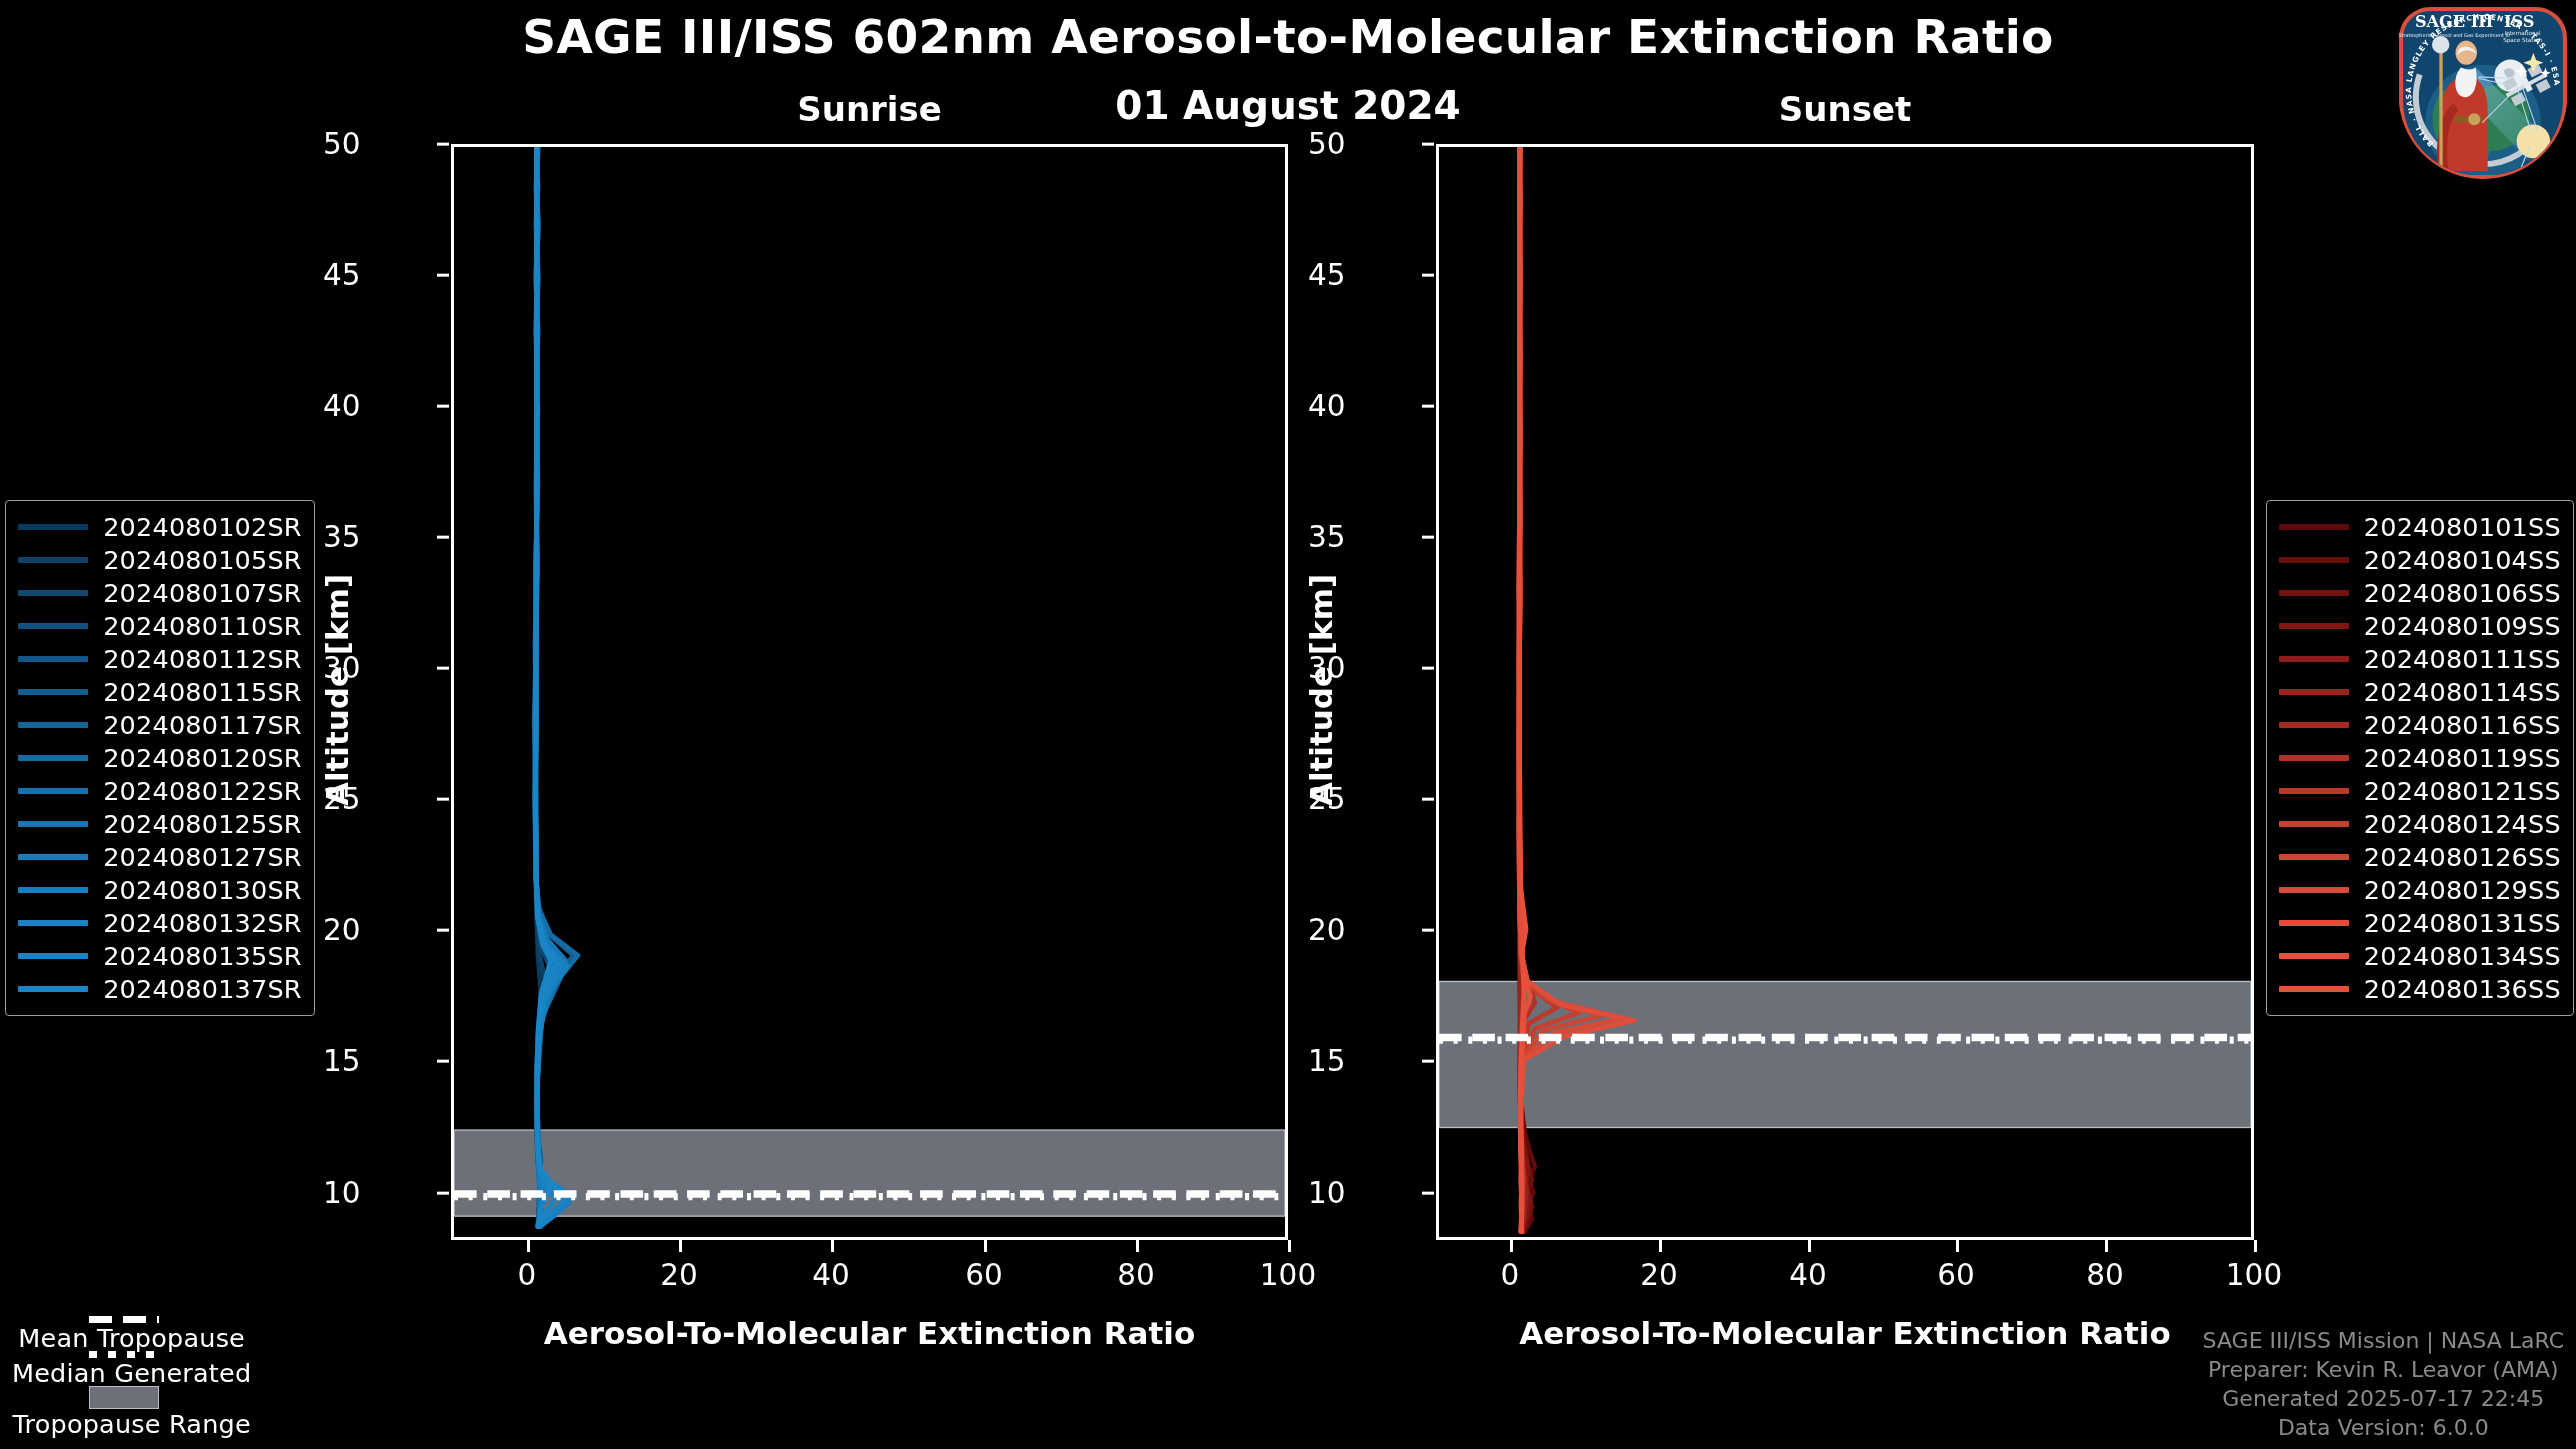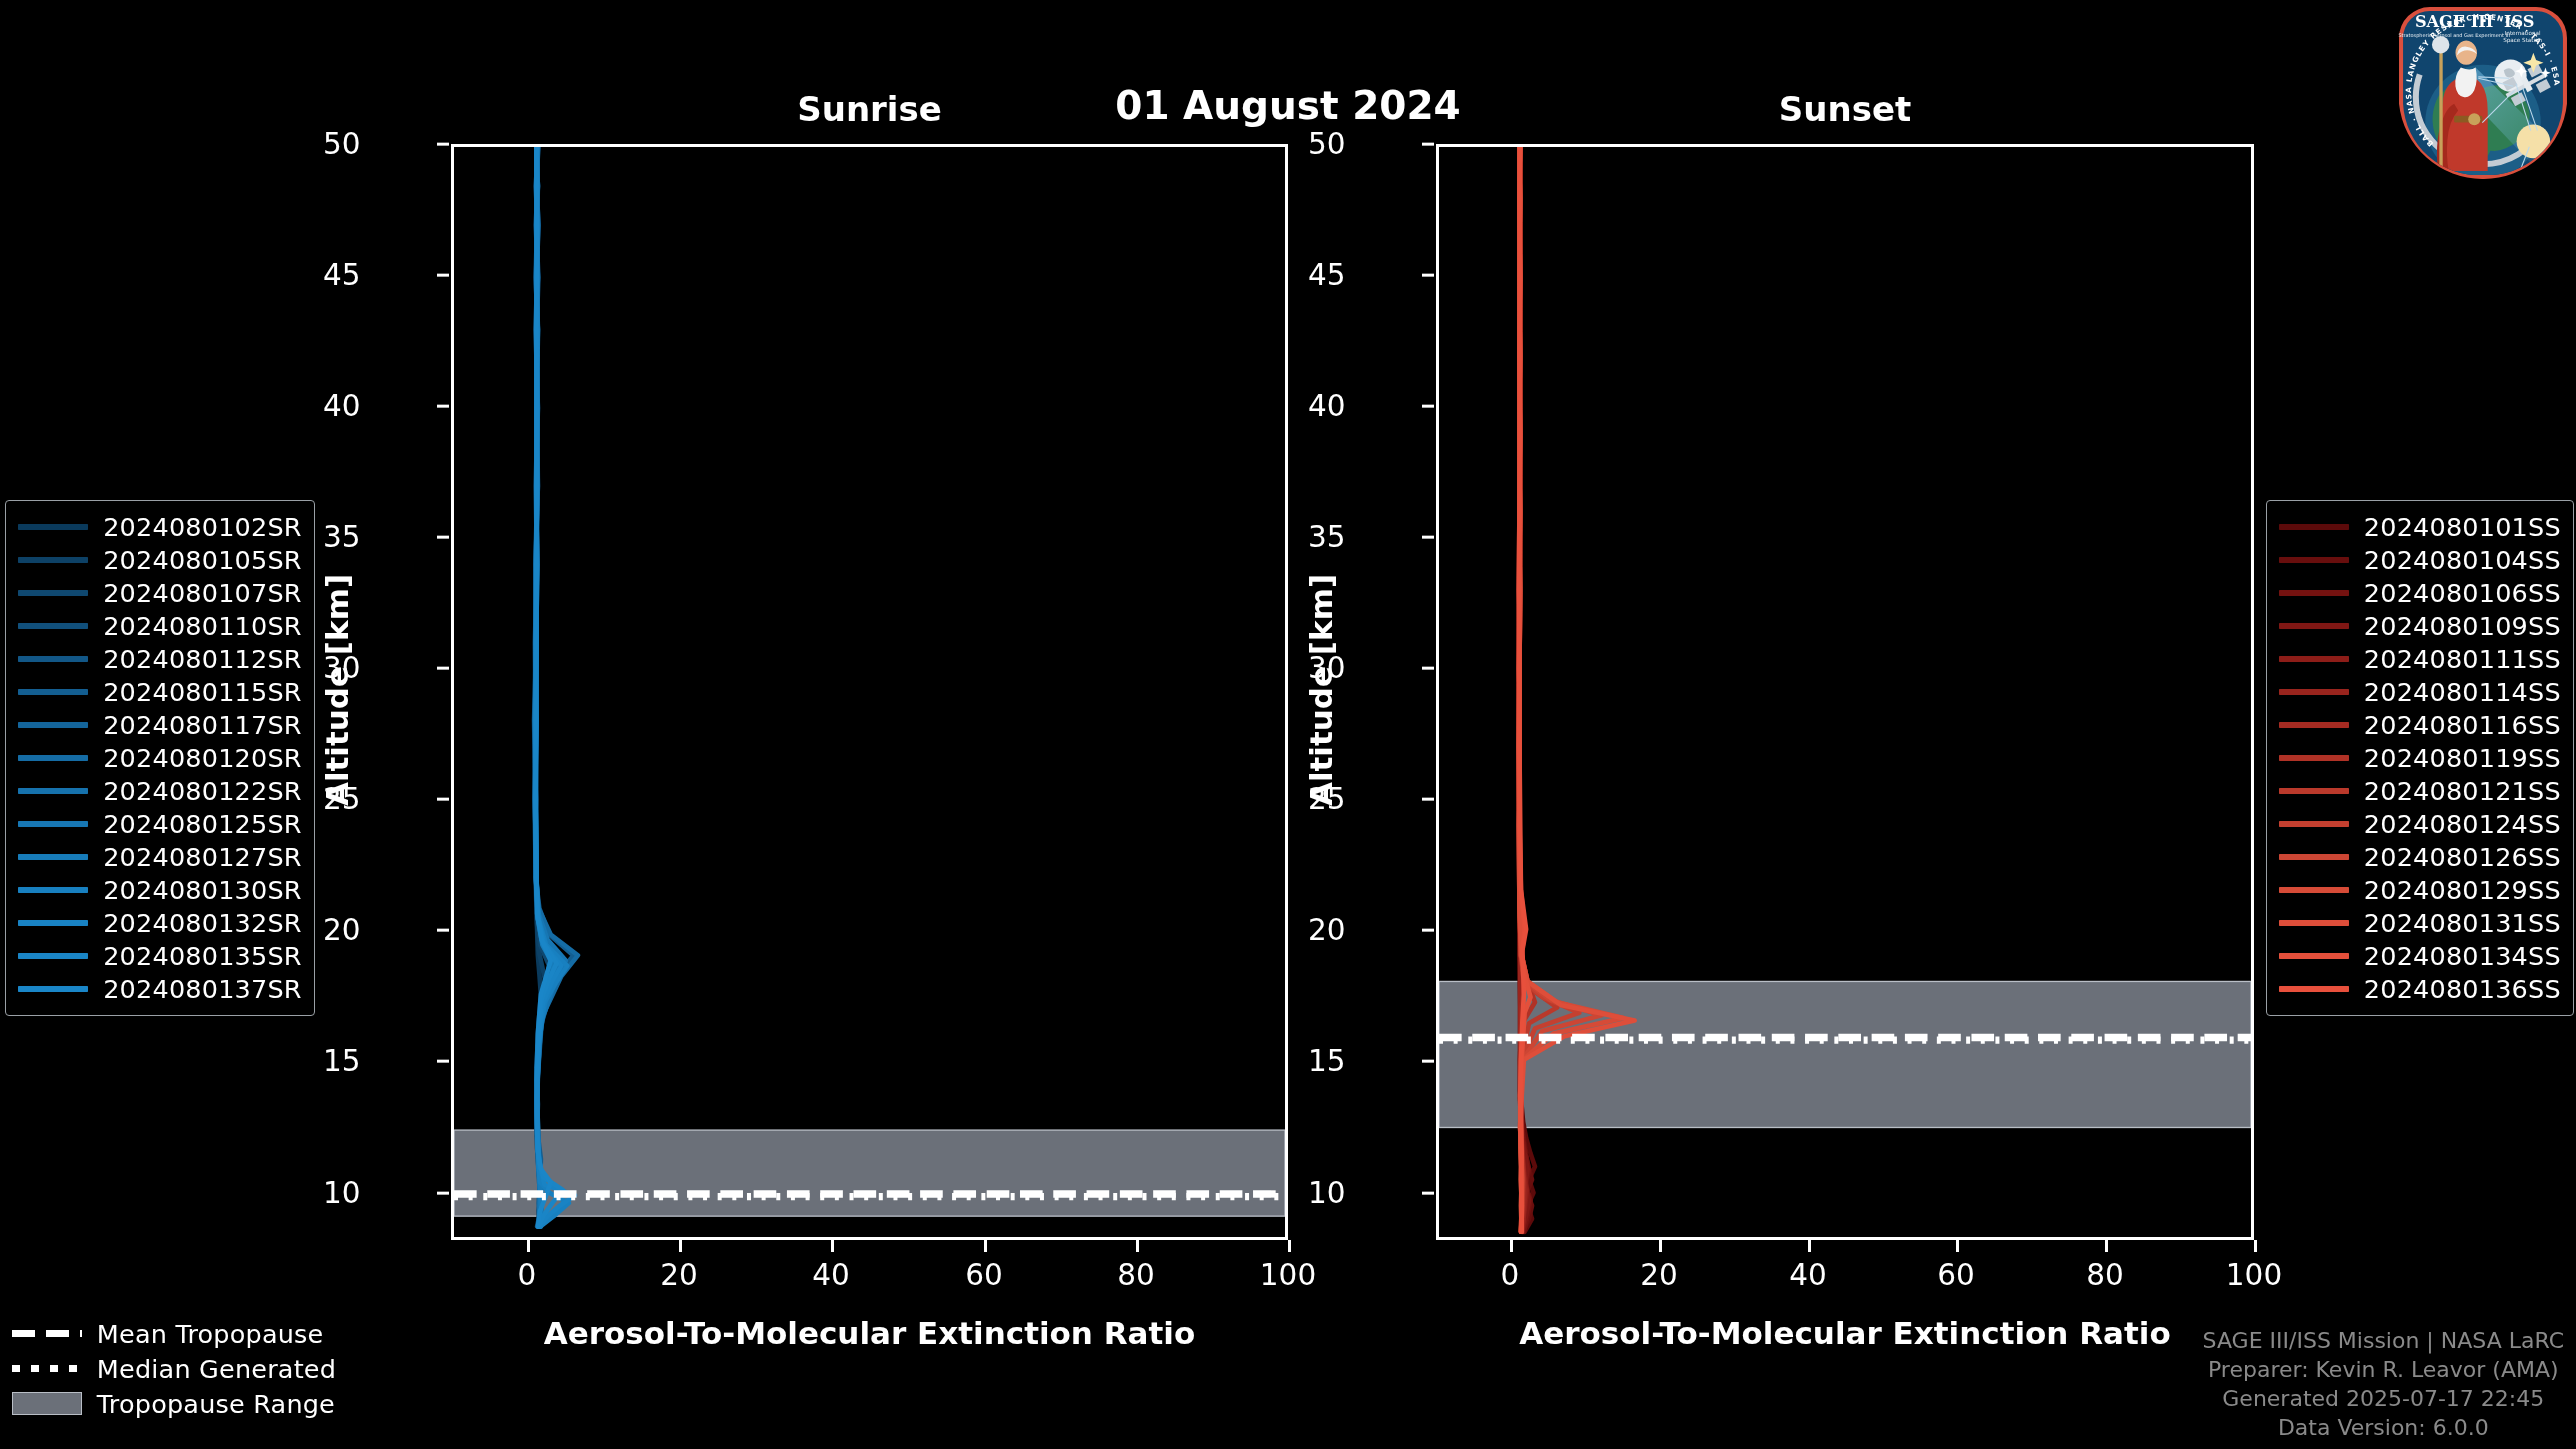--- a/index.html
+++ b/index.html
@@ -37,39 +37,40 @@
   
   .legendbox{position:absolute;border:1.3px solid #9aa0a6;background:#000;border-radius:4px;padding:9.4px 12px;}
   .legrow{display:flex;align-items:center;height:33px;}
   .legswatch{width:70px;height:6px;margin-right:14.8px;flex:0 0 auto;border-radius:0.7px;}
   .legtext{font-size:25.5px;color:#fff;white-space:nowrap;letter-spacing:0.2px;}
 
   #legend-sunrise{left:5.4px;top:500px;}
   #legend-sunset{left:2266px;top:500px;}
 
   #legend-tropopause{position:absolute;left:12px;top:1316px;}
-  #legend-tropopause .legrow{height:35px;}
+  #legend-tropopause .legrow{height:35px;flex-direction:column;}
   #legend-tropopause .legtext{font-size:25.5px;}
   .dashmean{width:70px;height:7.4px;margin-right:14.8px;flex:0 0 auto;
      background:repeating-linear-gradient(to right,#fff 0 23px,transparent 23px 34px);}
   .dashmedian{width:70px;height:7.4px;margin-right:14.8px;flex:0 0 auto;
      background:repeating-linear-gradient(to right,#fff 0 8px,transparent 8px 19px);}
   .rangeswatch{width:70px;height:23px;margin-right:14.8px;flex:0 0 auto;background:#6b7079;border:1.3px solid #b9bec6;box-sizing:border-box;}
 
   
   #credits{position:absolute;right:12px;bottom:6.7px;text-align:center;color:#8a8a8a;font-size:22px;line-height:1.32;}
 
   
   #mission-logo{position:absolute;right:5.4px;top:2.7px;width:176px;height:176px;}
 </style>
 </head>
 <body>
 
 <div class="root">
 
+  <div id="main-title">SAGE III/ISS 602nm Aerosol-to-Molecular Extinction Ratio</div>
   <div id="date-subtitle">01 August 2024</div>
   <div id="sunrise-title">Sunrise</div>
   <div id="sunset-title">Sunset</div>
 
   <div class="panel" id="panel-sunrise">
     <svg class="plotsvg" id="svg-sunrise" viewBox="0 0 1248 1634" preserveAspectRatio="none">
         <rect x="0" y="1473.7272727272727" width="1248" height="129" fill="#6b7079" stroke="#b9bec6" stroke-width="2"></rect>
         <polyline points="127.07,1618.36 129.34,1591.00 130.47,1567.55 128.20,1540.18 125.93,1505.00 124.80,1465.91 123.67,1407.27 125.93,1329.09 130.47,1270.45 128.20,1239.18 125.93,1211.82 124.80,1172.73 122.53,1094.55 121.40,977.27 121.40,860.00 122.53,742.73 123.67,625.45 124.80,508.18 123.67,390.91 125.93,273.64 122.53,195.45 127.07,117.27 123.67,58.64 124.80,0.00" fill="none" stroke="#0a3a5c" stroke-width="7" stroke-linejoin="round" stroke-linecap="round"></polyline>
         <polyline points="125.93,1618.36 131.61,1587.09 129.34,1559.73 127.07,1532.36 124.80,1501.09 123.67,1462.00 124.80,1407.27 129.34,1329.09 140.68,1266.55 133.88,1235.27 127.07,1204.00 124.80,1164.91 123.67,1094.55 121.40,977.27 122.53,860.00 121.40,742.73 124.80,625.45 122.53,508.18 125.93,390.91 123.67,273.64 127.07,195.45 122.53,117.27 125.93,58.64 123.67,0.00" fill="none" stroke="#0d4166" stroke-width="7" stroke-linejoin="round" stroke-linecap="round"></polyline>
         <polyline points="128.20,1618.36 127.07,1594.91 131.61,1563.64 129.34,1528.45 125.93,1493.27 124.80,1454.18 123.67,1399.45 128.20,1321.27 136.15,1258.73 142.95,1227.45 129.34,1196.18 125.93,1157.09 122.53,1094.55 122.53,977.27 120.26,860.00 123.67,742.73 122.53,625.45 125.93,508.18 123.67,390.91 124.80,273.64 123.67,195.45 125.93,117.27 122.53,58.64 127.07,0.00" fill="none" stroke="#0f4870" stroke-width="7" stroke-linejoin="round" stroke-linecap="round"></polyline>

